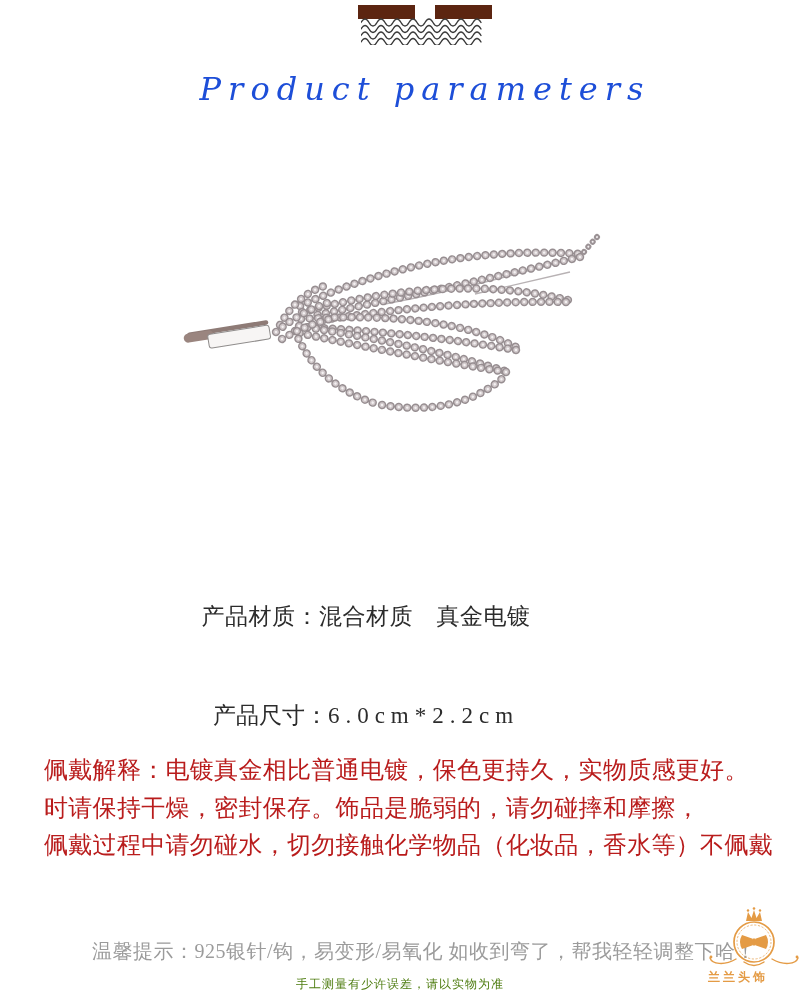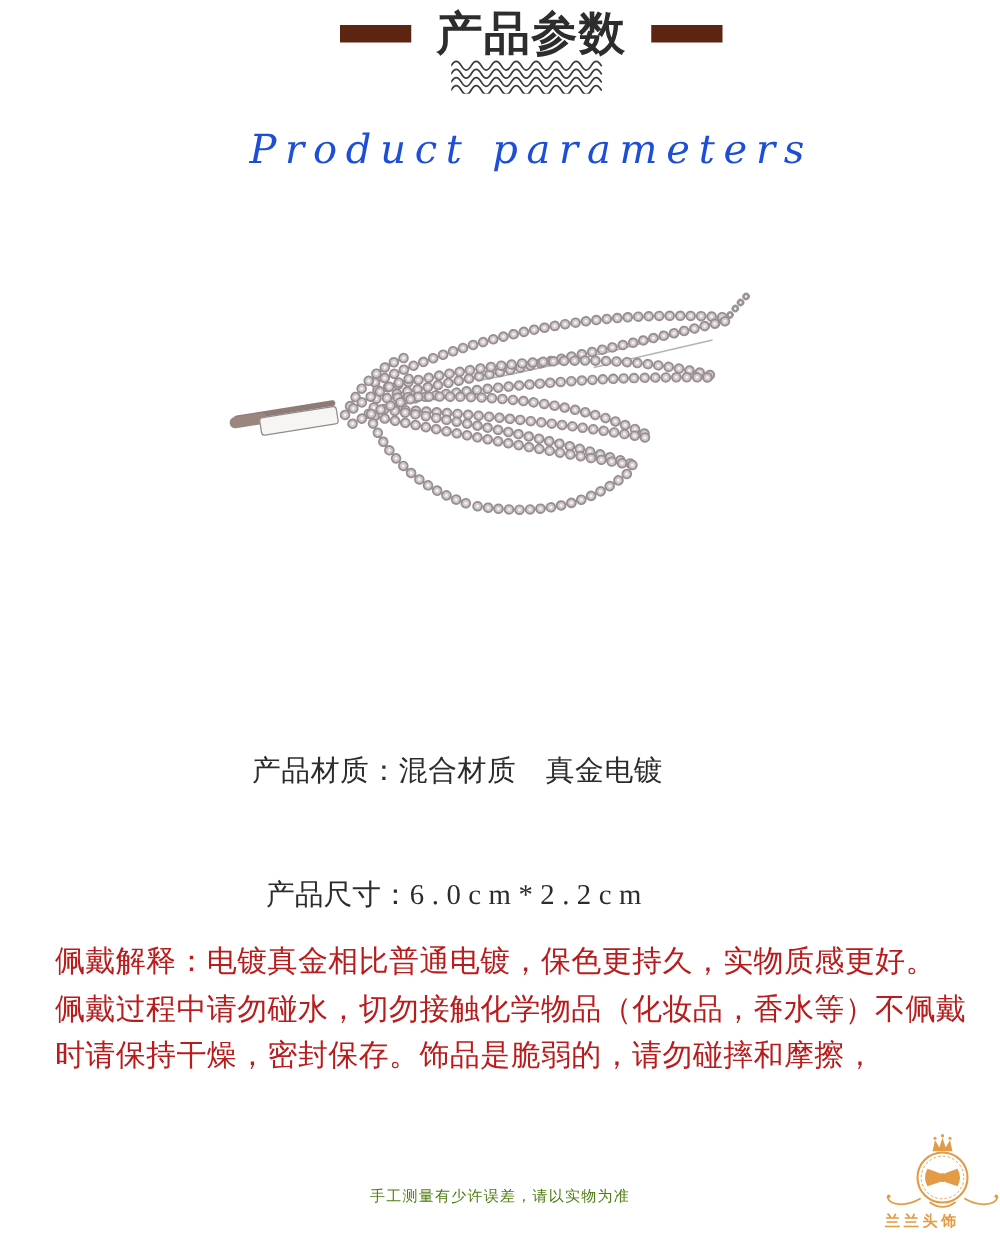--- a/index.html
+++ b/index.html
@@ -57,21 +57,20 @@
   }
 </style>
 </head>
 <body>
 
 <div class="page">
 
   <div class="header">
     <div class="header-row">
       <span class="accent-bar"></span>
-      <h1 class="page-title">产品参数</h1>
       <span class="accent-bar"></span>
     </div>
     <svg class="waves" width="128" height="27" viewBox="0 0 128 27">
       <g fill="none" stroke="#3b3b3b" stroke-width="1.4" stroke-linecap="round">
         <path d="M0 4.5 q4 -7 8 0 t8 0 t8 0 t8 0 t8 0 t8 0 t8 0 t8 0 t8 0 t8 0 t8 0 t8 0 t8 0 t8 0 t8 0"></path>
         <path d="M0 11 q4 -7 8 0 t8 0 t8 0 t8 0 t8 0 t8 0 t8 0 t8 0 t8 0 t8 0 t8 0 t8 0 t8 0 t8 0 t8 0"></path>
         <path d="M0 17.5 q4 -7 8 0 t8 0 t8 0 t8 0 t8 0 t8 0 t8 0 t8 0 t8 0 t8 0 t8 0 t8 0 t8 0 t8 0 t8 0"></path>
         <path d="M0 24 q4 -7 8 0 t8 0 t8 0 t8 0 t8 0 t8 0 t8 0 t8 0 t8 0 t8 0 t8 0 t8 0 t8 0 t8 0 t8 0"></path>
       </g>
     </svg>
@@ -149,25 +148,26 @@
         <use href="#stem" class="bead-sm-lite"></use>
     </g>
   </svg>
 
   <div class="spec spec-material"><span>产品材质：</span><span>混合材质　真金电镀</span></div>
 
   <div class="spec spec-size"><span>产品尺寸：</span><span class="size-value">6.0cm*2.2cm</span></div>
 
   <div class="description">
     <div class="desc-line">佩戴解释：电镀真金相比普通电镀，保色更持久，实物质感更好。</div>
+    <div class="desc-line">时请保持干燥，密封保存。饰品是脆弱的，请勿碰摔和摩擦，</div>
     <div class="desc-line">佩戴过程中请勿碰水，切勿接触化学物品（化妆品，香水等）不佩戴</div>
-    <div class="desc-line">时请保持干燥，密封保存。饰品是脆弱的，请勿碰摔和摩擦，</div>
   </div>
 
   <div class="footer">
+    <div class="tip1">温馨提示：925银针/钩，易变形/易氧化 如收到弯了，帮我轻轻调整下哈！</div>
     <div class="tip2">手工测量有少许误差，请以实物为准</div>
   </div>
 
   <div class="logo">
     <svg width="92" height="62" viewBox="0 0 92 62">
       <g stroke="#e49b45" fill="none">
 
         <path d="M38 15 L40 6 L43.5 12 L46 4 L48.5 12 L52 6 L54 15 Z" fill="#e49b45" stroke="none"></path>
         <circle cx="40" cy="4.5" r="1.2" fill="#e49b45" stroke="none"></circle>
         <circle cx="46" cy="2.5" r="1.3" fill="#e49b45" stroke="none"></circle>

